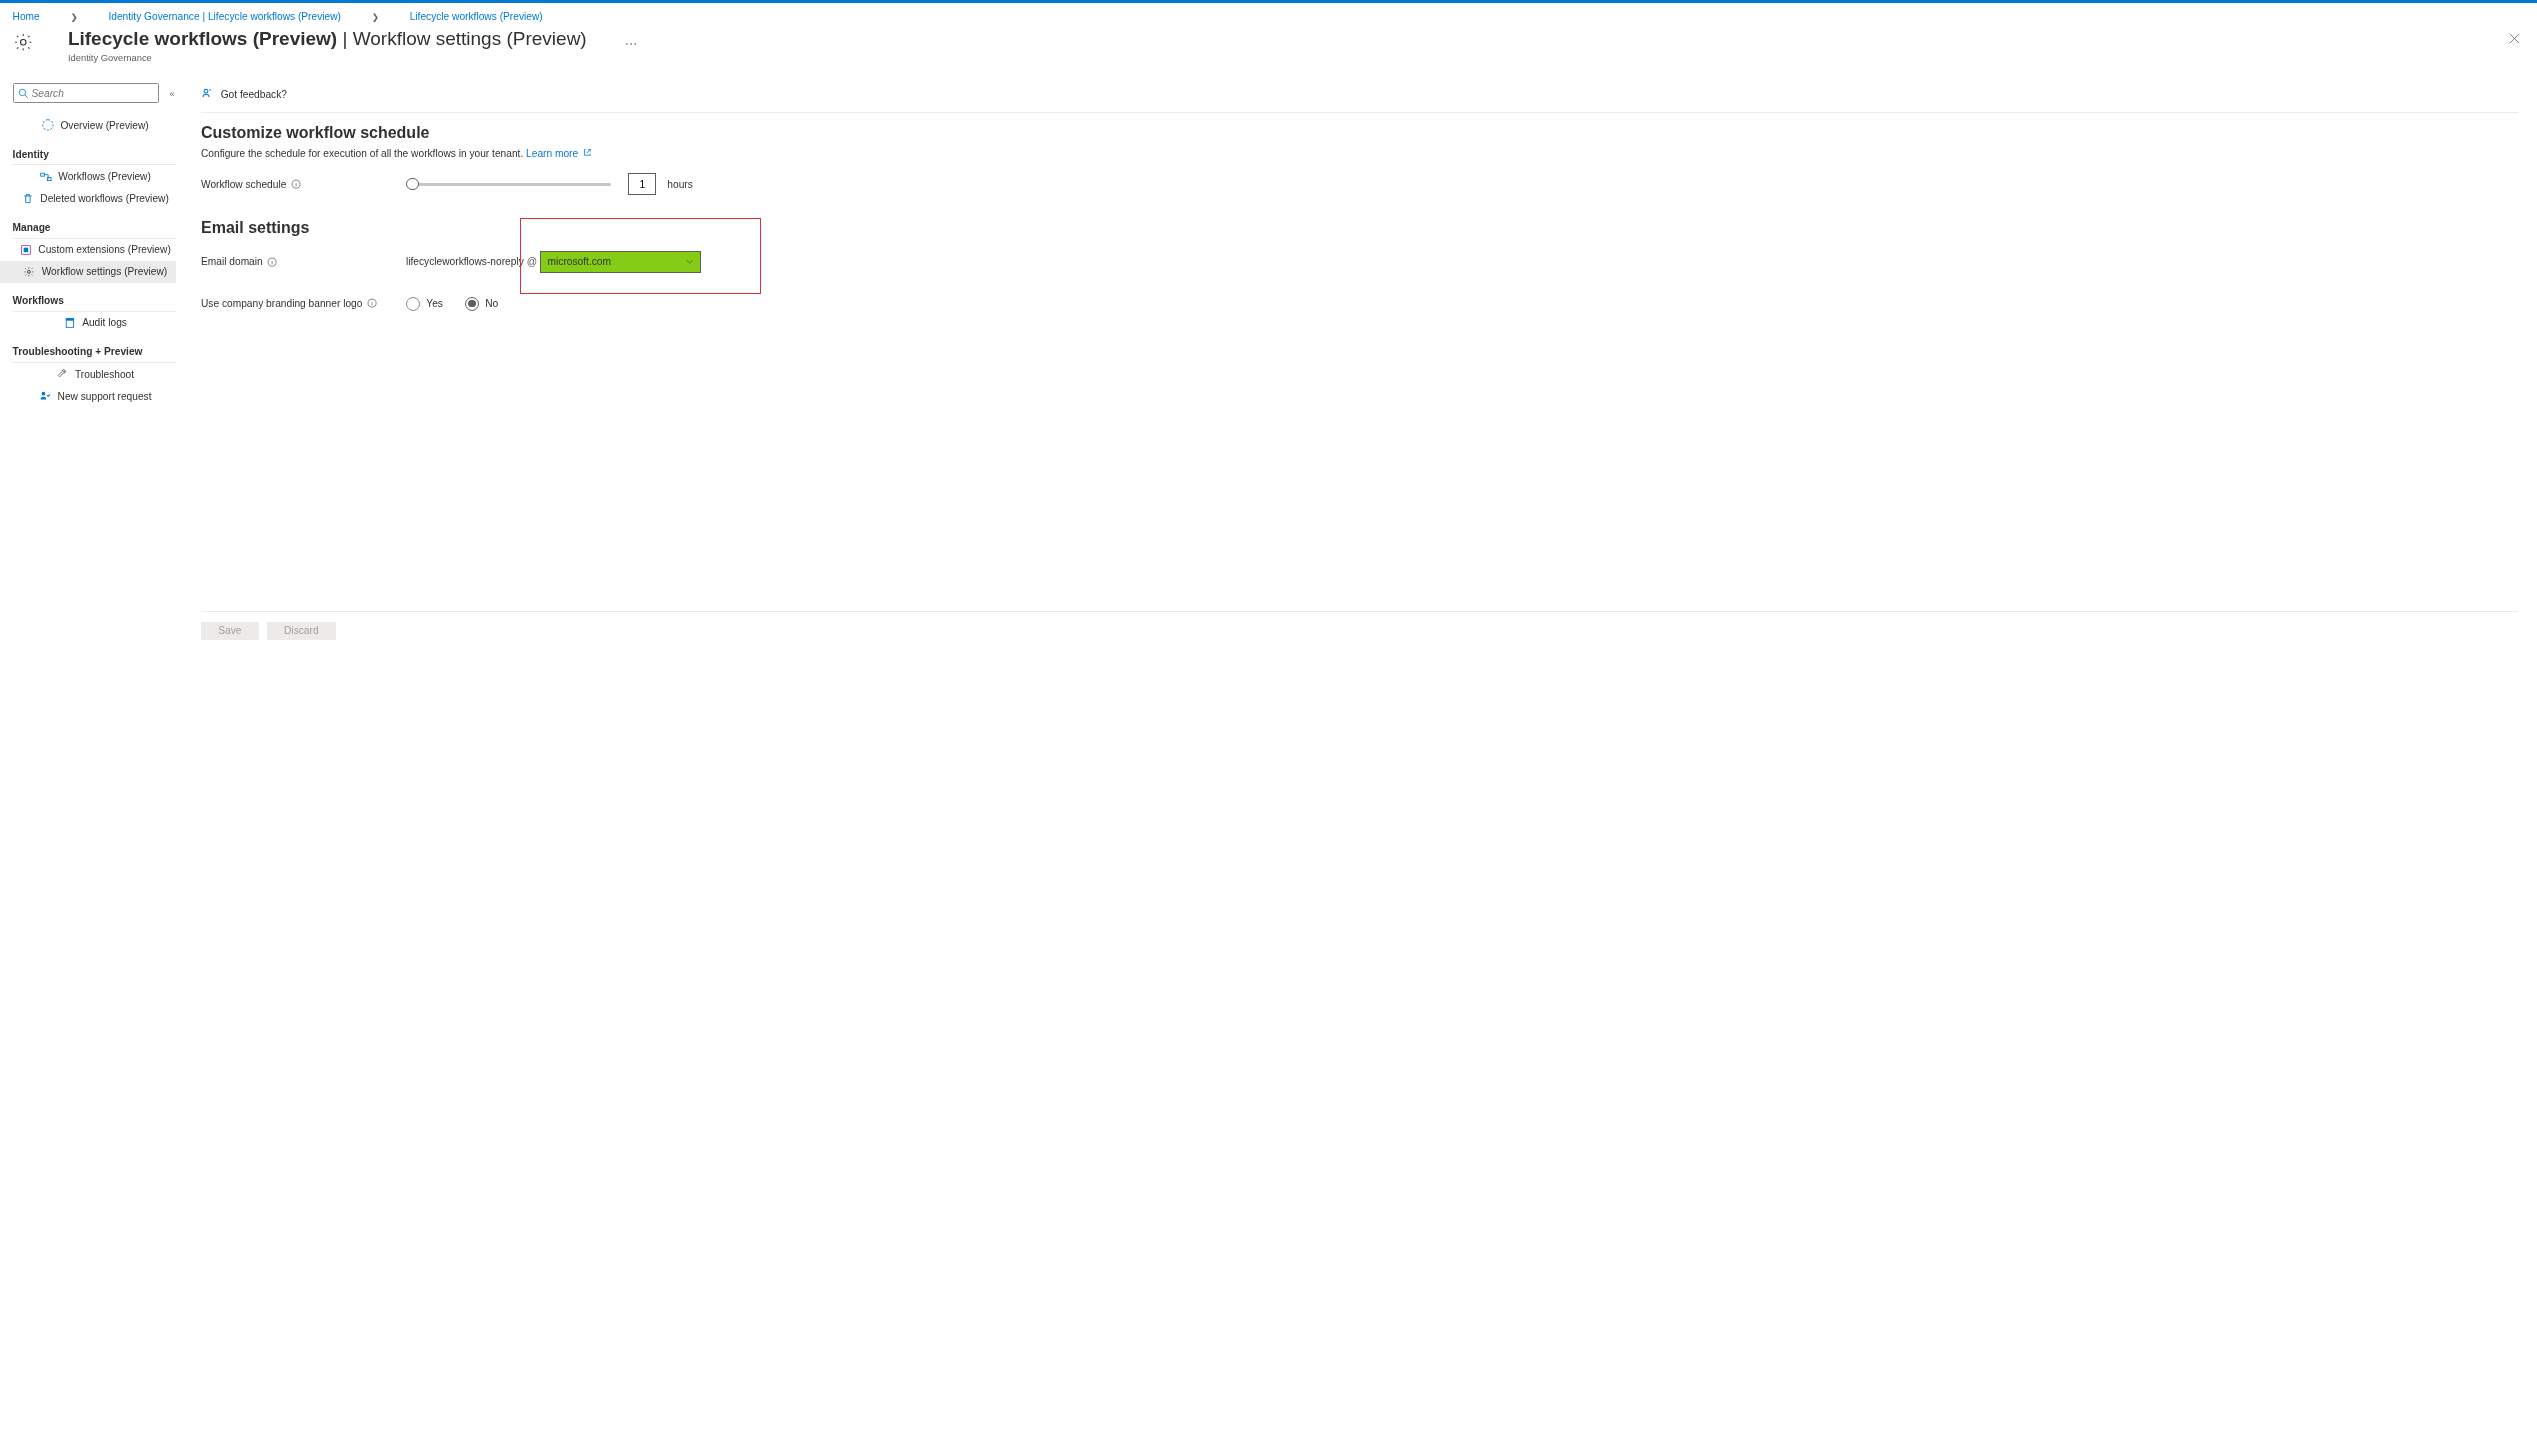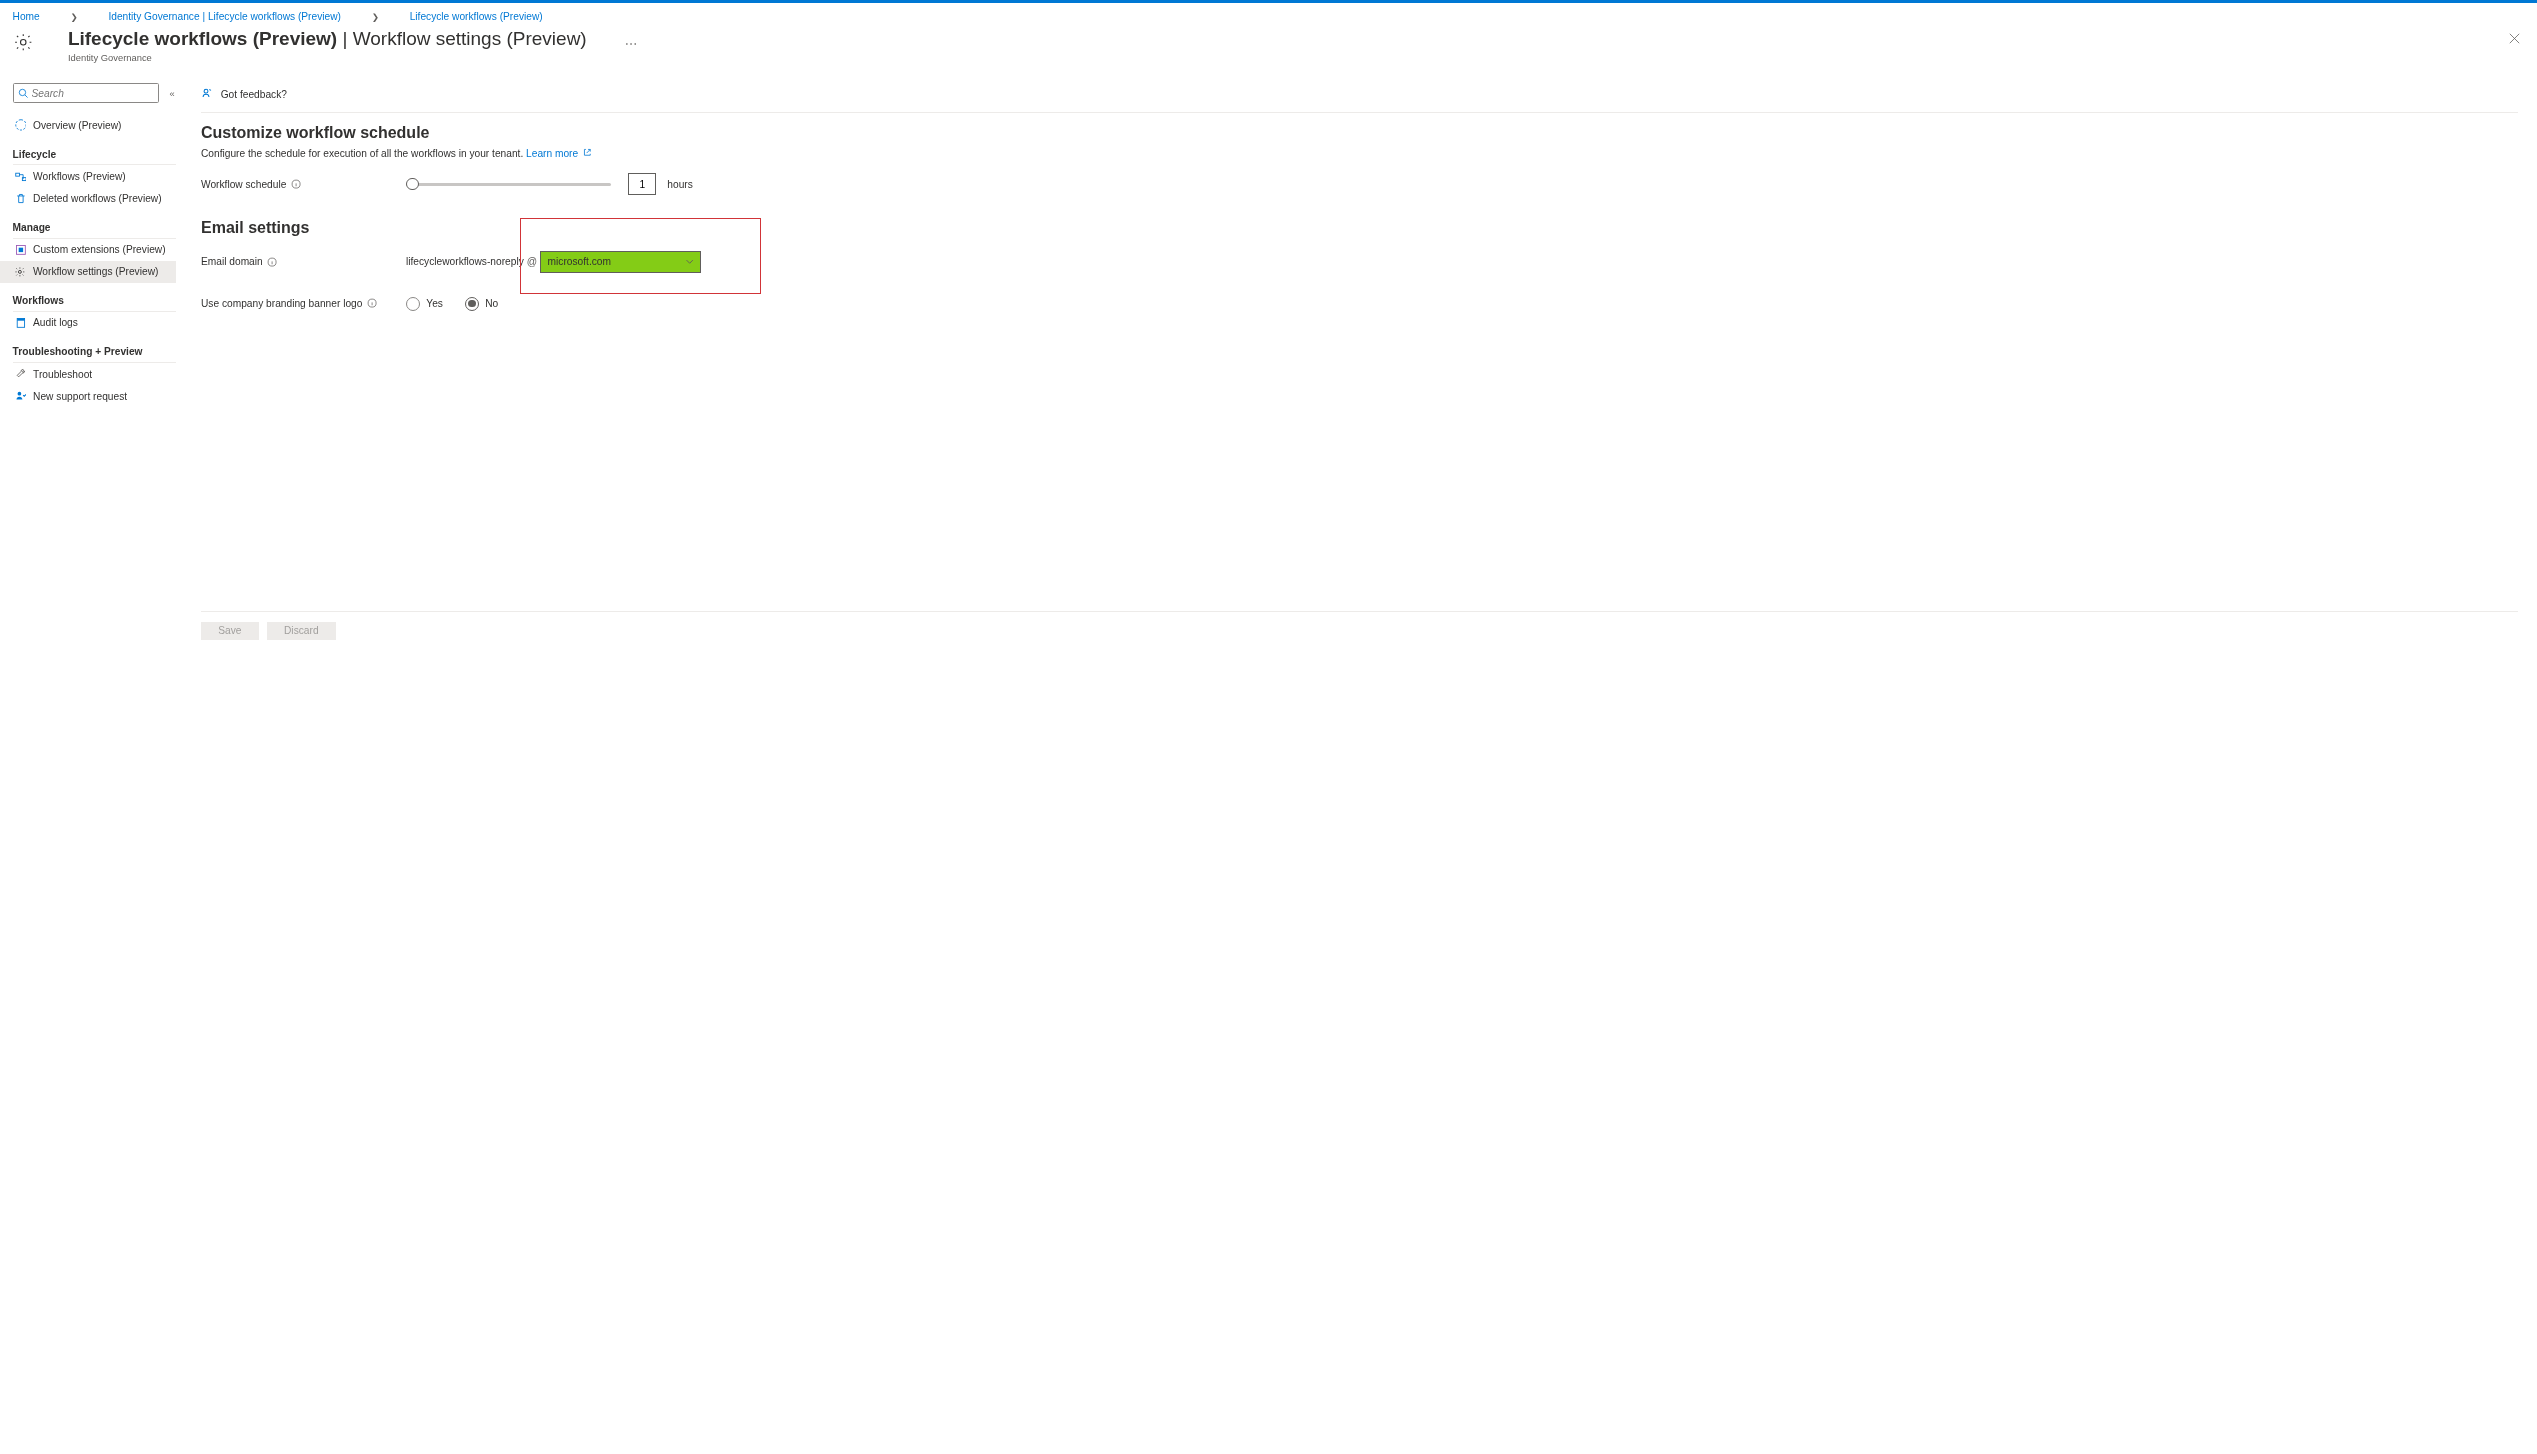--- a/index.html
+++ b/index.html
@@ -21,21 +21,21 @@
   .layout { display: flex; margin-top: 12px; }
 
   .sidebar { width: 187px; padding: 0 0 0 12.6px; }
   .search-row { display:flex; align-items:center; }
   .search { display: flex; align-items: center; border: 0.8px solid #8a8886; border-radius: 1.6px; height: 20.5px; padding: 0 4.7px; width: 146px; }
   .search input { border: none; outline: none; flex: 1; font-size: 10.2px; font-style: italic; color: #605e5c; background: transparent; }
   .collapse { margin-left: 11px; color:#605e5c; font-size:9.4px; cursor:pointer; }
 
   .nav { margin-top: 11px; }
   .nav .group-title { font-weight: 600; font-size: 10.2px; padding: 4.7px 0; border-bottom: 0.8px solid #edebe9; margin-right: 11px; margin-top: 7.9px; }
-  .nav .item { display: flex; align-items: center; padding: 4.7px 0 4.7px 1.6px; cursor: pointer; margin-right: 11px; }
+  .nav .item { display: flex; align-items: center; padding: 4.7px 0 4.7px 1.6px; cursor: pointer; margin-right: 11px; justify-content: center; }
   .nav .item.selected { background: #edebe9; margin-left: -12.6px; padding-left: 14px; }
   .nav .item .icon { width: 12.6px; height: 12.6px; margin-right: 6.3px; display:flex; align-items:center; justify-content:center; }
   .nav .item .label { font-size: 10.2px; }
 
   .main { flex: 1; padding: 0 19px 0 14px; position: relative; min-height: 567px; display:flex; flex-direction:column; }
   .toolbar { display: flex; align-items: center; padding: 4.7px 0 11px; }
   .toolbar .feedback { display: flex; align-items: center; cursor: pointer; }
   .toolbar .feedback .icon { margin-right: 6.3px; }
   .divider { border-bottom: 0.8px solid #edebe9; margin-bottom: 11px; }
 
@@ -123,21 +123,21 @@
     <div class="nav">
       <div class="item">
         <span class="icon">
           <svg width="11.8" height="11.8" viewBox="0 0 16 16">
               <path d="M8 1a7 7 0 100 14 7 7 0 000-14z" fill="none" stroke="#0078d4" stroke-width="1.2" stroke-dasharray="3,2"></path>
             </svg>
         </span>
         <span class="label">Overview (Preview)</span>
       </div>
 
-      <div class="group-title">Lifecycle</div>
+      <div class="group-title">Identity</div>
       <div class="item">
         <span class="icon">
           <svg width="11.8" height="11.8" viewBox="0 0 16 16" fill="none" stroke="#0078d4" stroke-width="1.2">
               <rect x="1" y="3" width="5" height="4"></rect>
               <rect x="10" y="9" width="5" height="4"></rect>
               <path d="M6 5h5v6"></path>
             </svg>
         </span>
         <span class="label">Workflows (Preview)</span>
       </div>

